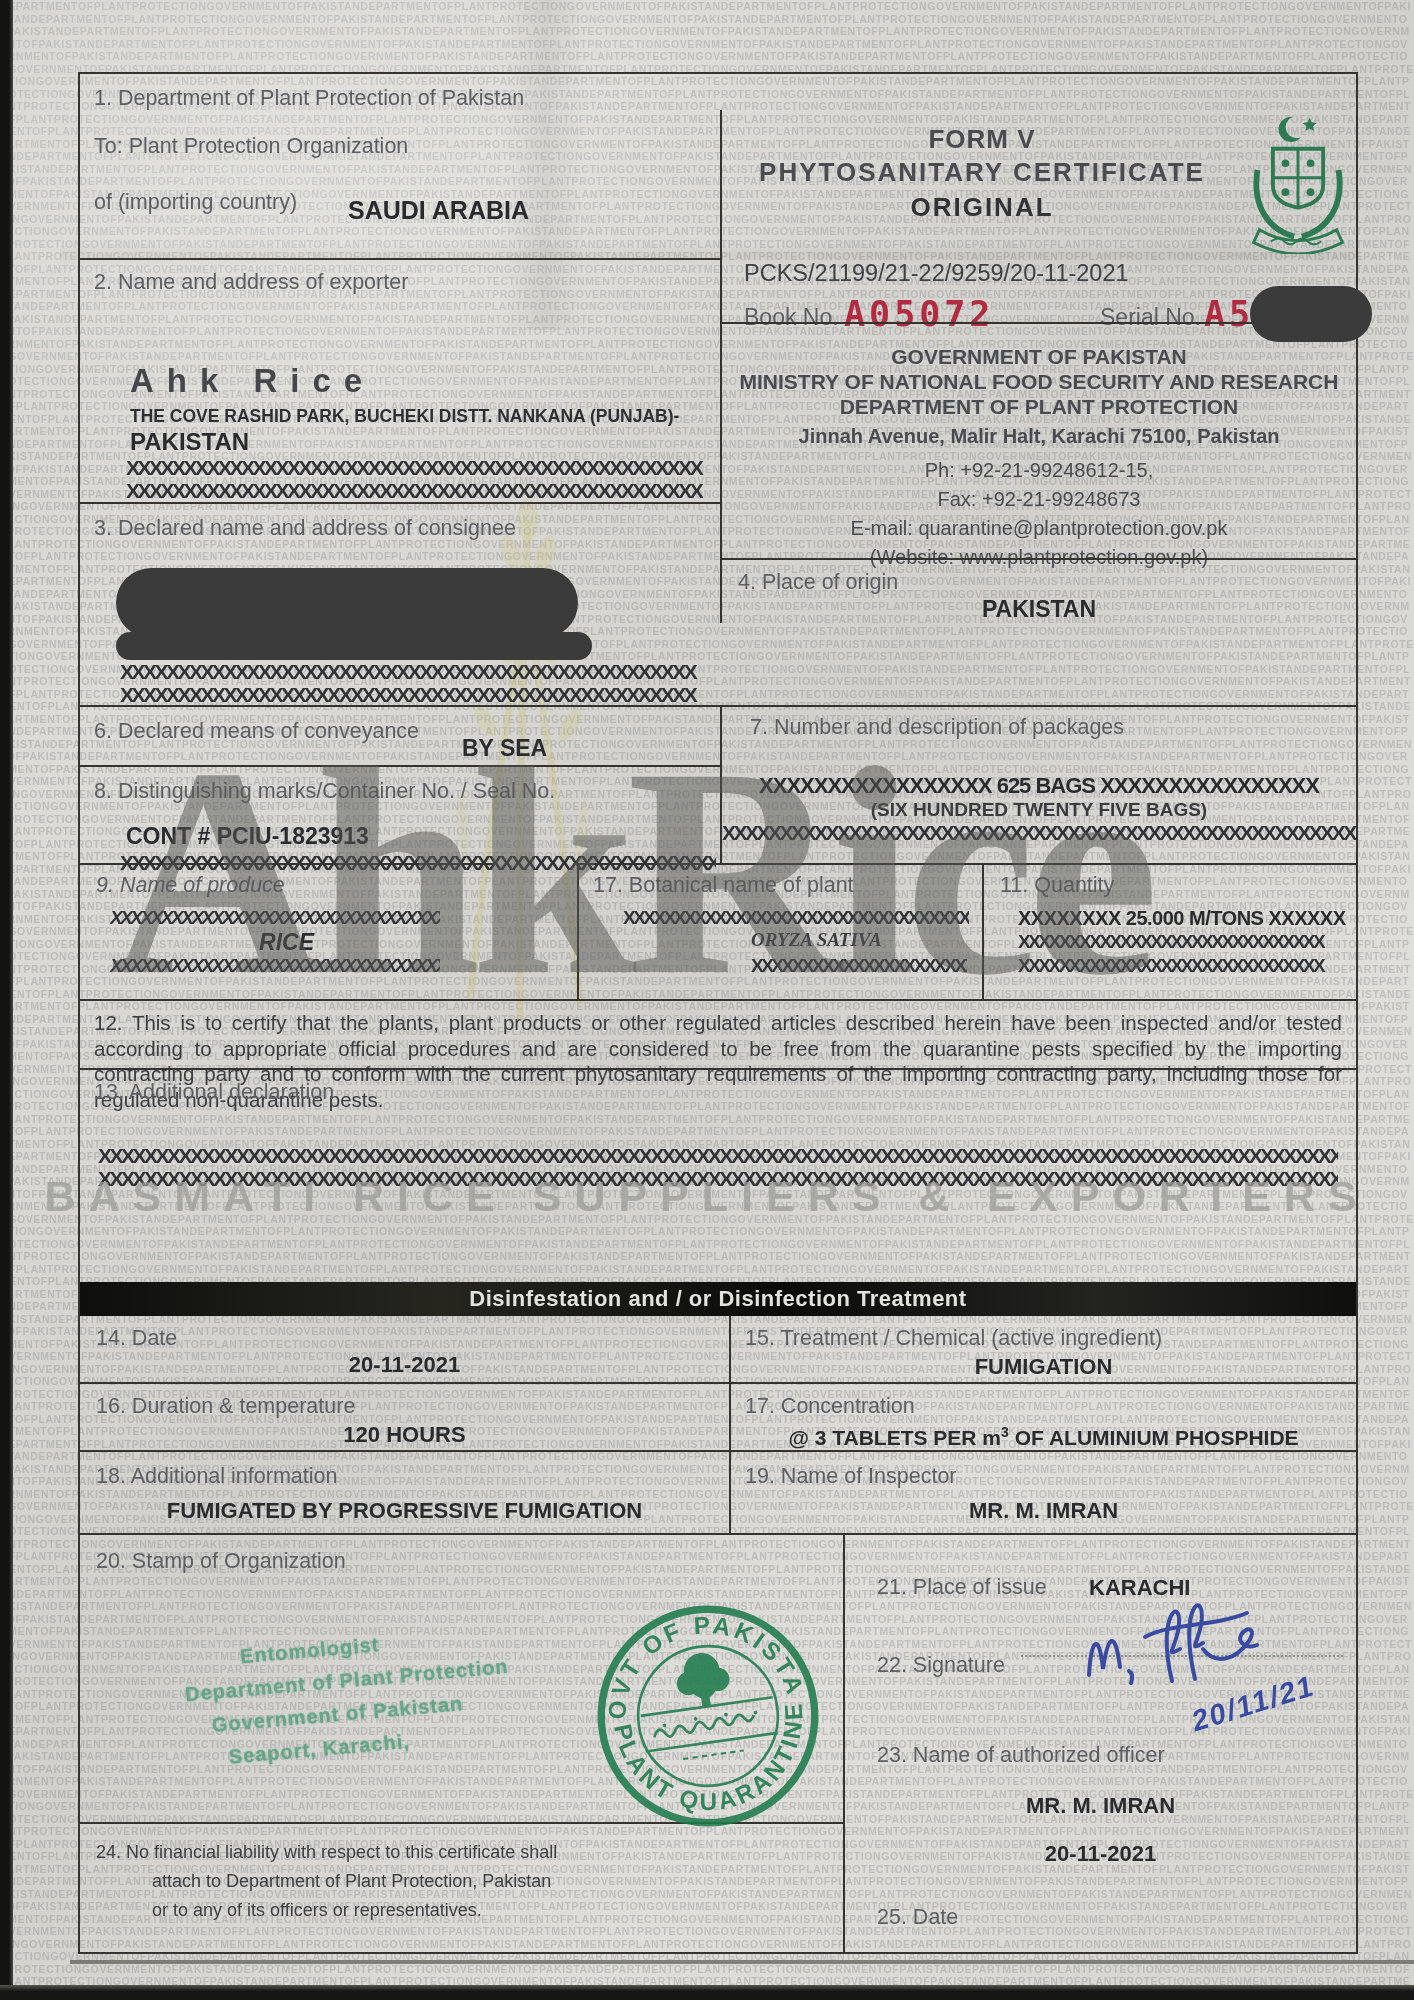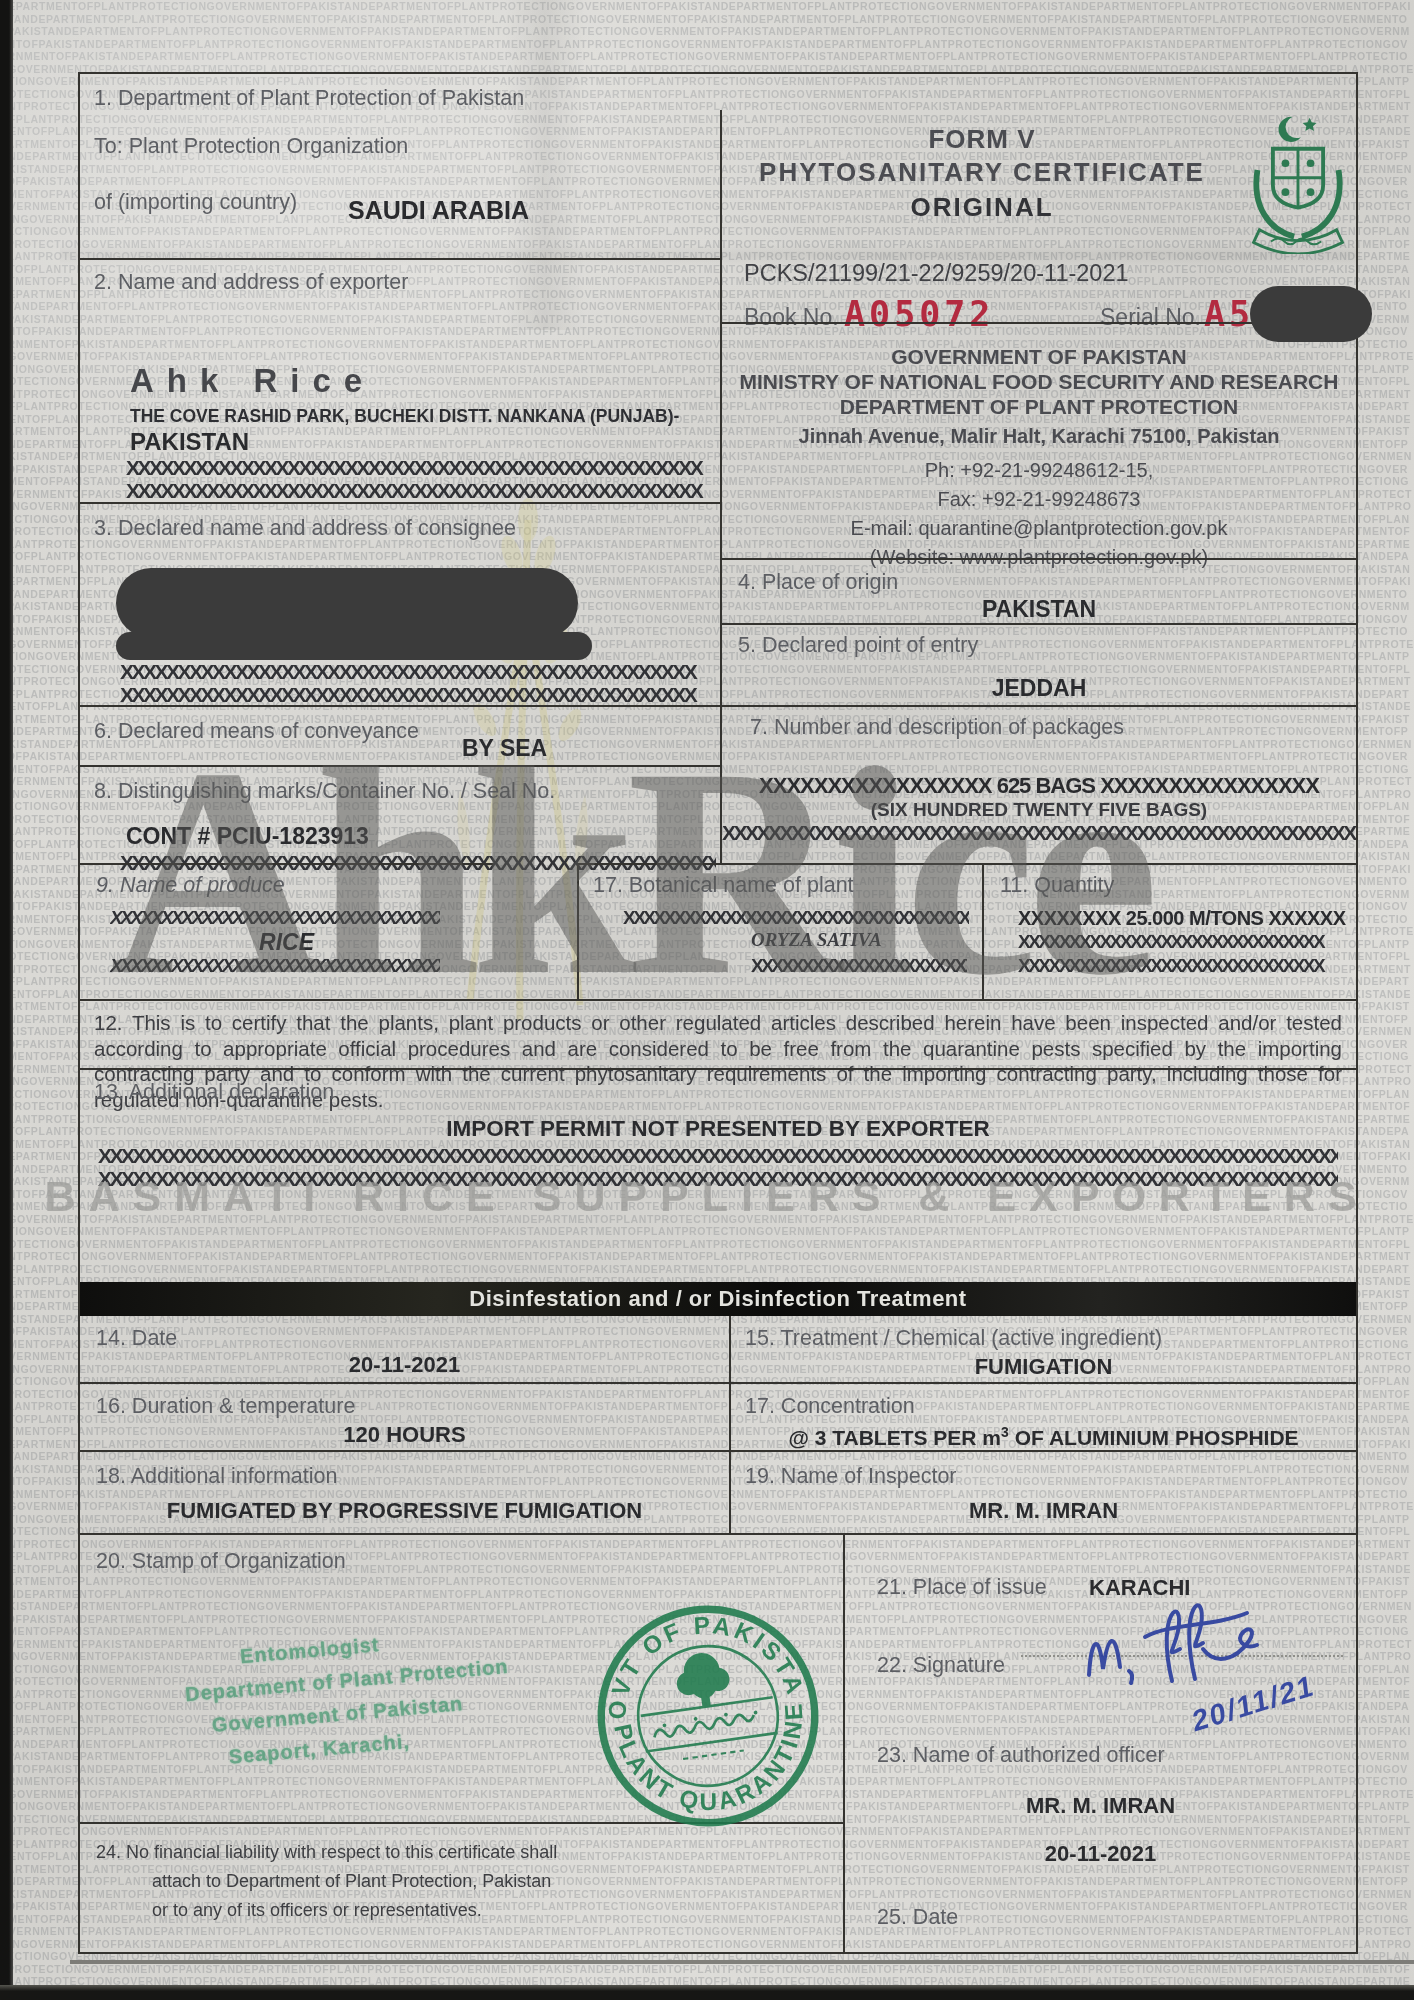--- a/index.html
+++ b/index.html
@@ -192,24 +192,20 @@
       <div class="redact" style="left:36px;top:64px;width:462px;height:70px;border-radius:35px"></div>
       <div class="redact" style="left:36px;top:128px;width:476px;height:28px;border-radius:14px"></div>
       <span class="abs xrow" style="left:40px;top:156px;width:586px">XXXXXXXXXXXXXXXXXXXXXXXXXXXXXXXXXXXXXXXXXXXXXXXXXX</span>
       <span class="abs xrow" style="left:40px;top:179px;width:586px">XXXXXXXXXXXXXXXXXXXXXXXXXXXXXXXXXXXXXXXXXXXXXXXXXX</span>
     </div>
 
     <div class="bx s4 bt bl">
       <span class="abs lbl" style="left:16px;top:10px">4. Place of origin</span>
       <span class="abs val ctr" style="top:36px;font-size:23px">PAKISTAN</span>
     </div>
-    <div class="bx s5 bt bl">
-      <span class="abs lbl" style="left:16px;top:8px">5. Declared point of entry</span>
-      <span class="abs val ctr" style="top:50px;font-size:23px">JEDDAH</span>
-    </div>
 
     <div class="bx s6 bt">
       <span class="abs lbl" style="left:14px;top:12px">6. Declared means of conveyance</span>
       <span class="abs val" style="left:382px;top:28px;font-size:23px">BY SEA</span>
     </div>
 
     <div class="bx s7 bt bl">
       <span class="abs lbl" style="left:28px;top:8px">7. Number and description of packages</span>
       <span class="abs val ctr" style="top:66px;font-size:22px;letter-spacing:-1px">XXXXXXXXXXXXXXXXX 625 BAGS XXXXXXXXXXXXXXXX</span>
       <span class="abs ctr" style="top:92px;font-size:19px;font-weight:600;color:#3a3b3f">(SIX HUNDRED TWENTY FIVE BAGS)</span>
@@ -240,21 +236,20 @@
       <span class="abs xrow" style="left:34px;top:66px;width:330px;font-size:19px">XXXXXXXXXXXXXXXXXXXXXXXXXXXXXX</span>
       <span class="abs xrow" style="left:34px;top:90px;width:330px;font-size:19px">XXXXXXXXXXXXXXXXXXXXXXXXXXXXXX</span>
     </div>
 
     <div class="bx s12 bt">
       <div class="p12">12. This is to certify that the plants, plant products or other regulated articles described herein have been inspected and/or tested according to appropriate official procedures and are considered to be free from the quarantine pests specified by the importing contracting party and to conform with the current phytosanitary requirements of the importing contracting party, including those for regulated non-quarantine pests.</div>
     </div>
 
     <div class="bx s13 bt">
       <span class="abs lbl" style="left:14px;top:10px">13. Additional declaration</span>
-      <span class="abs val ctr" style="top:46px;font-size:22.5px">IMPORT PERMIT NOT PRESENTED BY EXPORTER</span>
       <span class="abs xrow" style="left:18px;top:74px;width:1240px">XXXXXXXXXXXXXXXXXXXXXXXXXXXXXXXXXXXXXXXXXXXXXXXXXXXXXXXXXXXXXXXXXXXXXXXXXXXXXXXXXXXXXXXXXXXXXXXXXXXXXXXXXXXXXXXXXXXX</span>
       <span class="abs xrow" style="left:18px;top:97px;width:1240px">XXXXXXXXXXXXXXXXXXXXXXXXXXXXXXXXXXXXXXXXXXXXXXXXXXXXXXXXXXXXXXXXXXXXXXXXXXXXXXXXXXXXXXXXXXXXXXXXXXXXXXXXXXXXXXXXXXXX</span>
     </div>
 
     <div class="bx bar">Disinfestation and / or Disinfection Treatment</div>
 
     <div class="bx t14">
       <span class="abs lbl" style="left:16px;top:10px">14. Date</span>
       <span class="abs val ctr" style="top:36px;font-size:22px">20-11-2021</span>
     </div>

